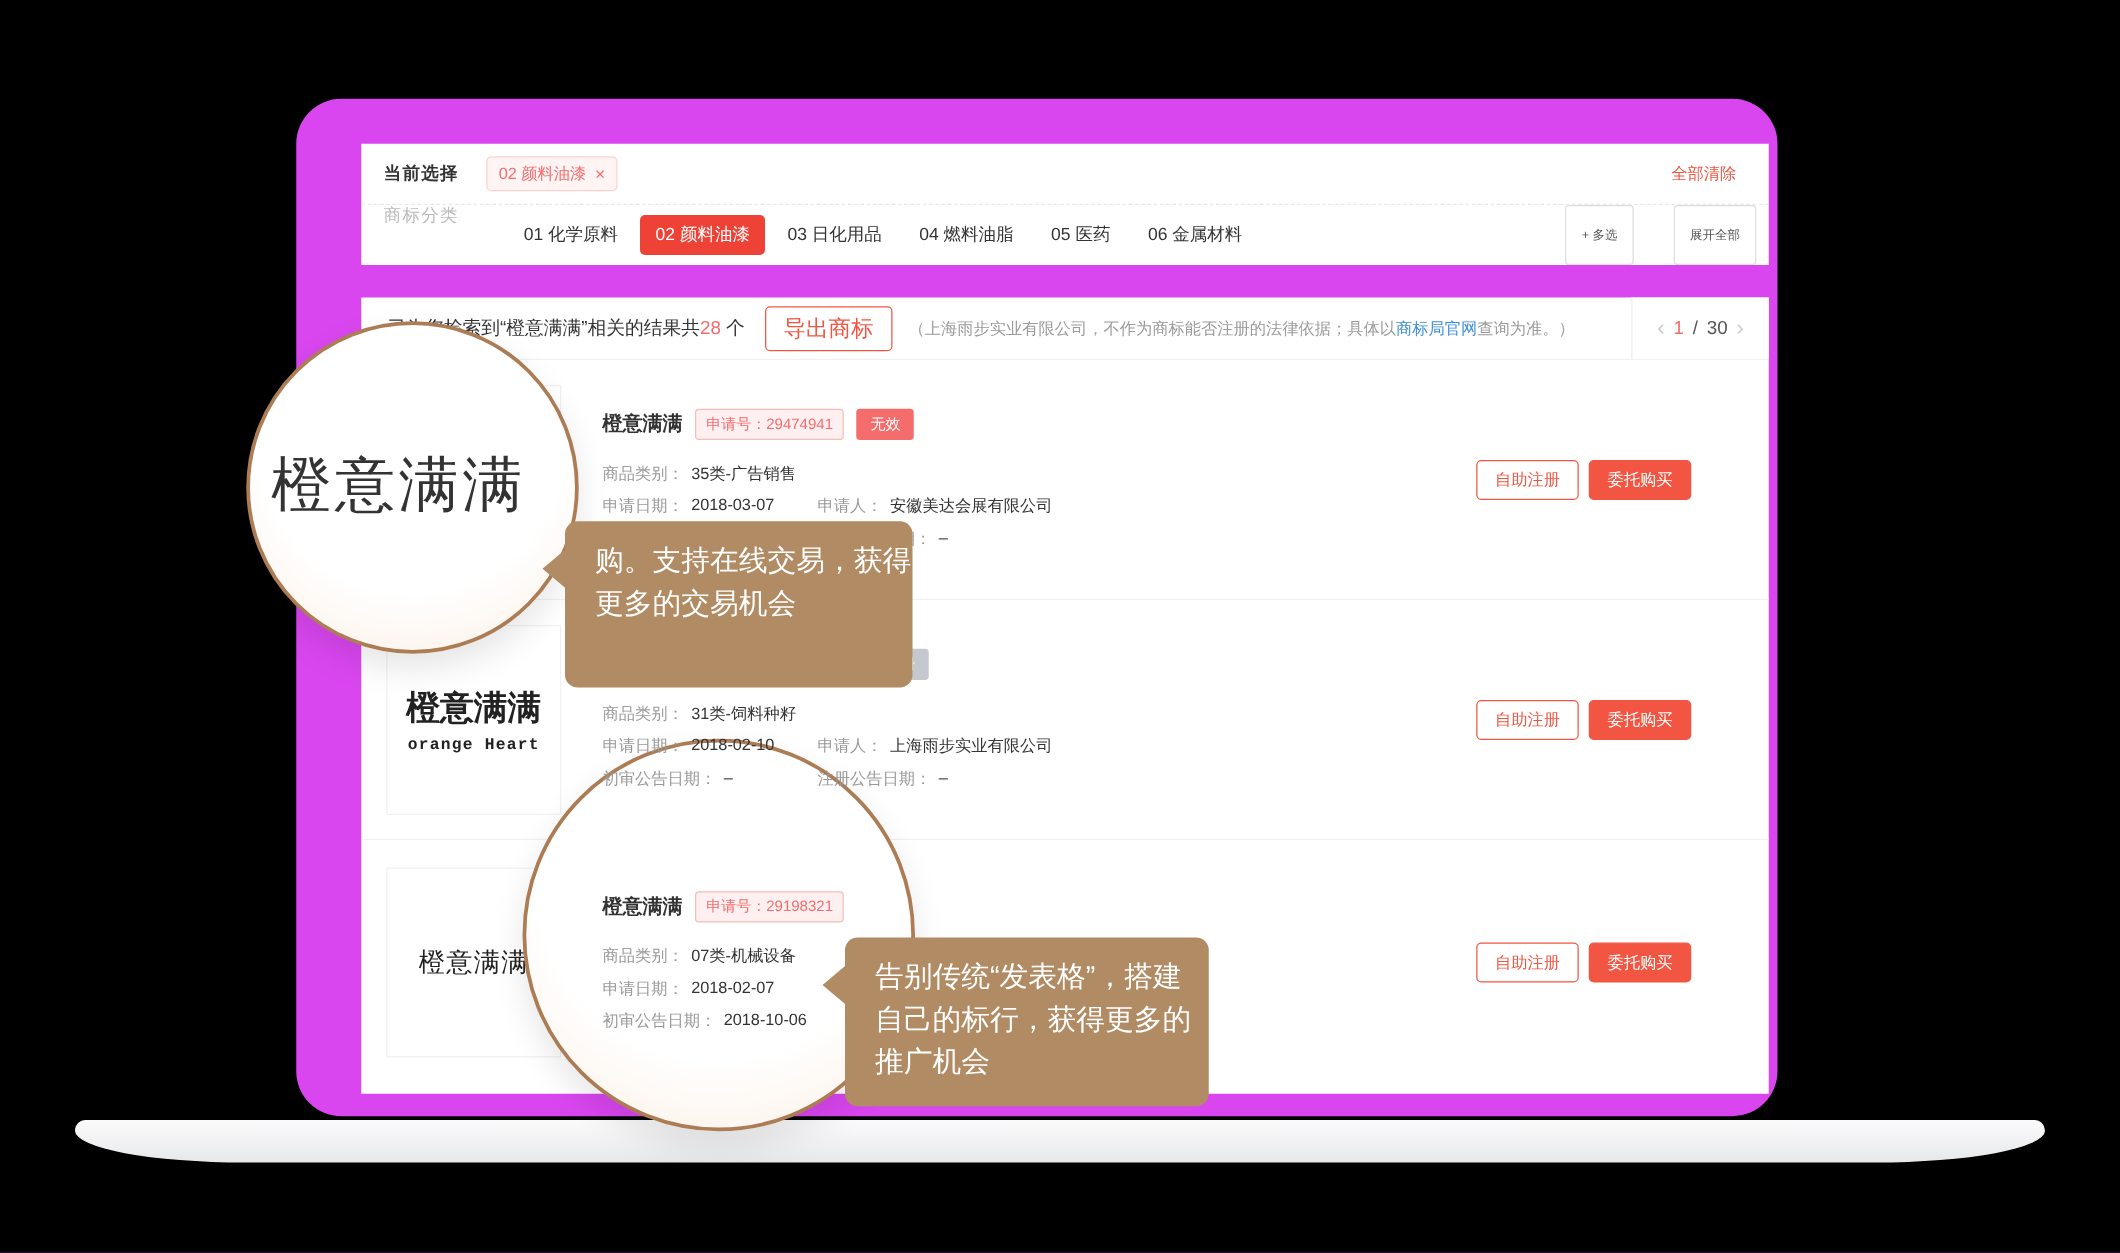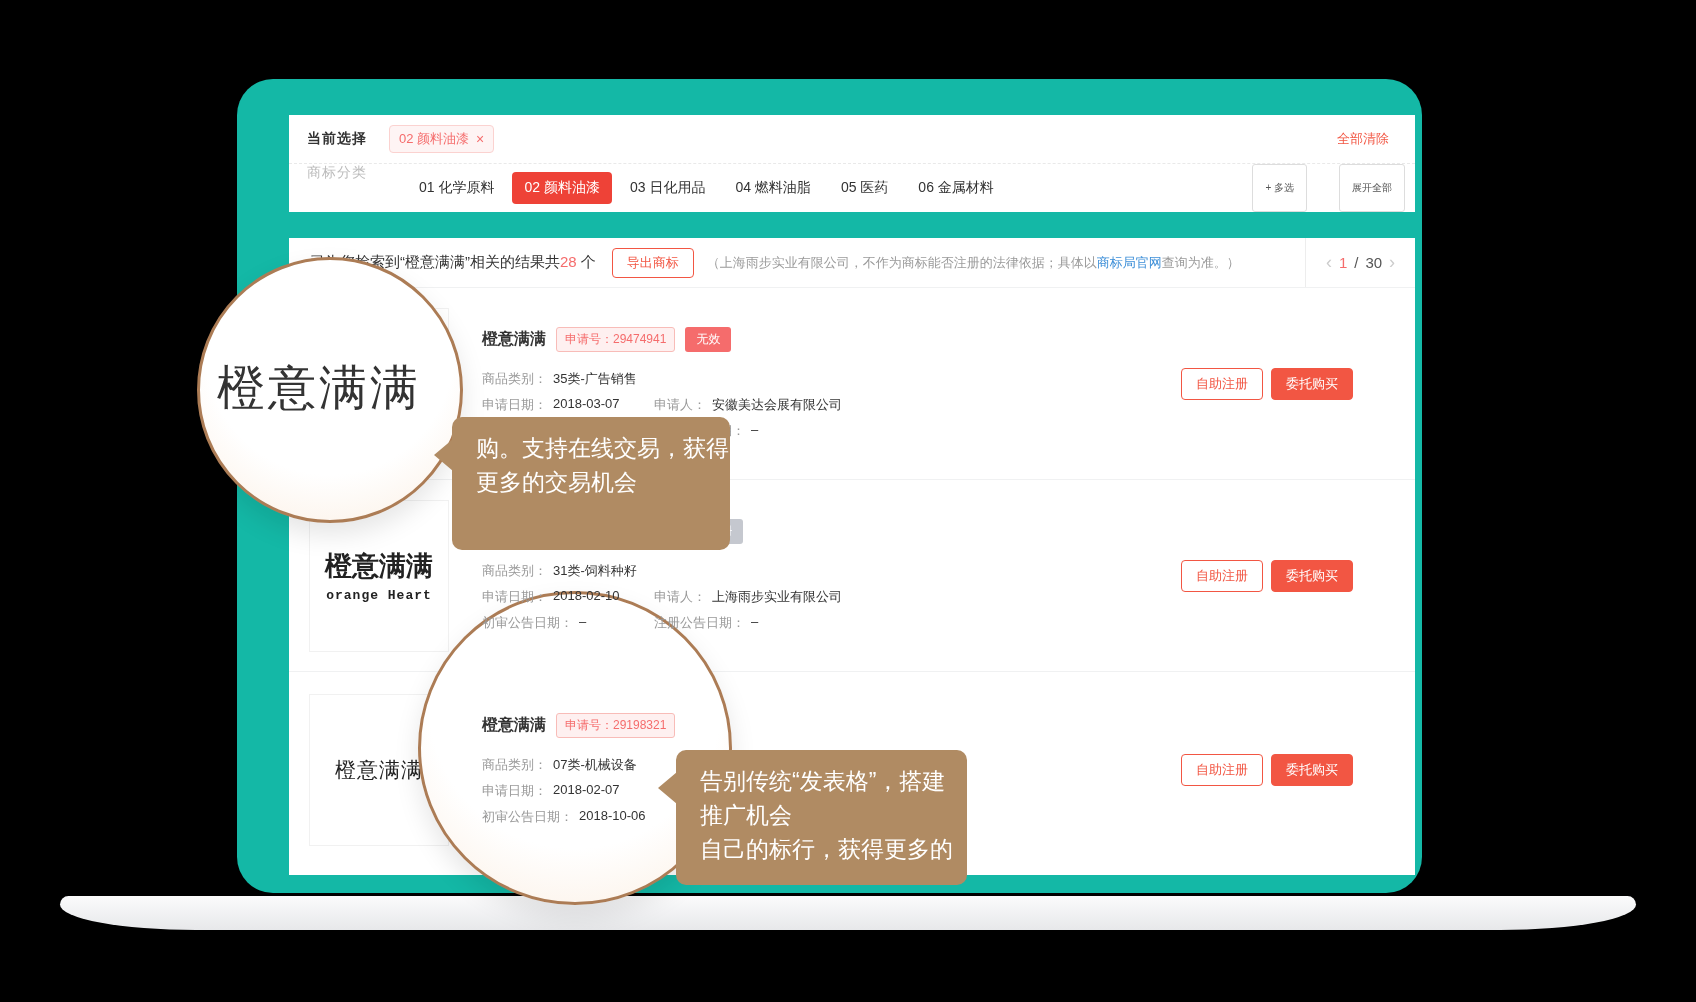--- a/index.html
+++ b/index.html
@@ -6,21 +6,21 @@
   html,body { width:1696px; height:1002px; background:#000; font-family:"Liberation Sans", sans-serif; overflow:hidden; }
   .stage { position:relative; width:1696px; height:1002px; background:#000; }
 
   
   .base-band { position:absolute; left:60px; top:896px; width:1576px; height:34px;
     background:linear-gradient(#fbfbfc, #e7e8ea);
     border-radius:10px 10px 160px 160px / 10px 10px 30px 30px; }
 
   
   .window { position:absolute; left:237px; top:79px; width:1185px; height:814px;
-    background:#14b8a6; border-radius:36px; overflow:hidden; }
+    background:#d946ef; border-radius:36px; overflow:hidden; }
 
   .card { position:absolute; background:#fff; }
   .card1 { left:52px; top:36px; width:1126px; height:97px; }
   .card2 { left:52px; top:159px; width:1126px; height:637px; }
 
   
   .filter-row { height:48px; display:flex; align-items:center; padding:0 26px 0 18px; }
   .flabel { font-size:14px; color:#333; font-weight:bold; letter-spacing:1px; }
   .tag { margin-left:22px; display:inline-flex; align-items:center; gap:7px;
     border:1px solid #fbd2d0; background:#fef4f4; color:#f56c6c; font-size:13px;
@@ -38,21 +38,21 @@
   .cat-item.active { background:#ee4237; color:#fff; }
   .mini-btn { border:1px solid #ddd; background:#fff; color:#555; font-size:10px;
     padding:6px 12px; border-radius:3px; margin-left:12px; cursor:pointer; white-space:nowrap; }
 
   
   .results-header { height:50px; border-bottom:1px solid #f0f1f2; display:flex; align-items:stretch; }
   .rh-left { position:relative; z-index:1; display:flex; align-items:center; padding-left:21px; flex:1; min-width:0; }
   .rh-text { font-size:15px; color:#333; white-space:nowrap; }
   .rh-count { color:#f56c6c; }
   .export-btn { margin-left:16px; border:1px solid #f25643; color:#f25643; background:#fff;
-    font-size:13px; padding:5px 14px; border-radius:4px; cursor:pointer; white-space:nowrap; }
+    font-size:18px; padding:5px 14px; border-radius:4px; cursor:pointer; white-space:nowrap; }
   .disclaimer { margin-left:13px; font-size:13px; color:#9b9b9b; white-space:nowrap; }
   .disclaimer a { color:#3d8fd8; text-decoration:none; cursor:pointer; }
   .pager { position:relative; z-index:3; width:110px; border-left:1px solid #ededed; background:#fff;
     display:flex; align-items:center; justify-content:center; gap:7px; font-size:15px; }
   .pg-arrow { color:#ccc; font-size:18px; cursor:pointer; }
   .pg-cur { color:#f56c6c; }
   .pg-sep, .pg-total { color:#555; }
 
   
   .row { height:192px; display:flex; align-items:center; border-bottom:1px solid #f0f1f2; position:relative; }
@@ -289,16 +289,16 @@
     <span class="lens-text">橙意满满</span>
   </div>
   <div class="lens lens2"></div>
 
   <div class="tip tip1">
     <div class="tip-line">购。支持在线交易，获得</div>
     <div class="tip-line">更多的交易机会</div>
   </div>
   <div class="tip tip2">
     <div class="tip-line">告别传统“发表格”，搭建</div>
+    <div class="tip-line">自己的标行，获得更多的</div>
     <div class="tip-line">推广机会</div>
-    <div class="tip-line">自己的标行，获得更多的</div>
   </div>
 </div>
 
 </body></html>

